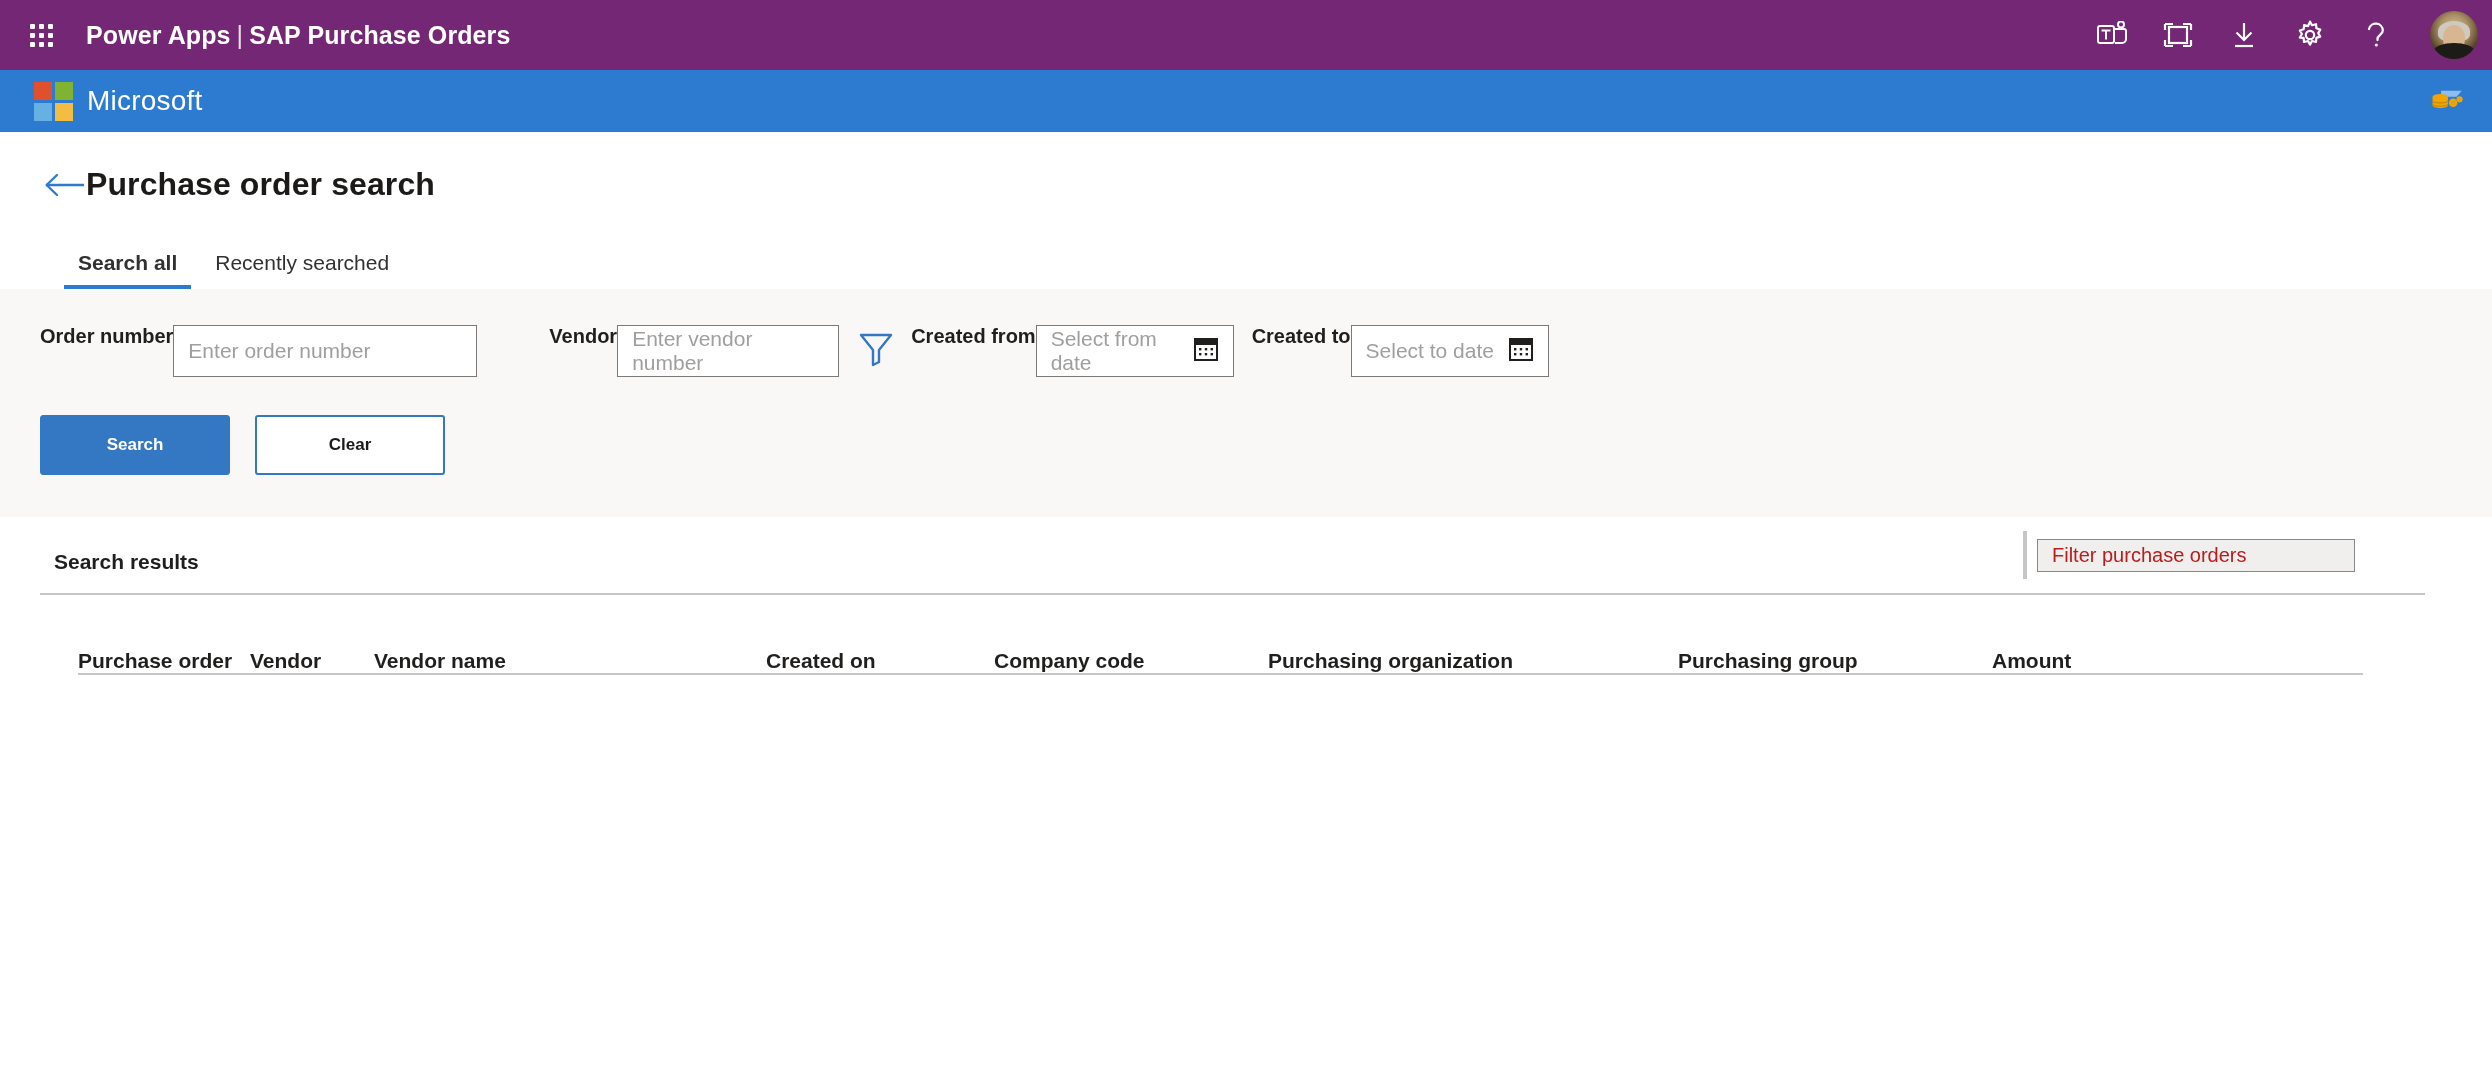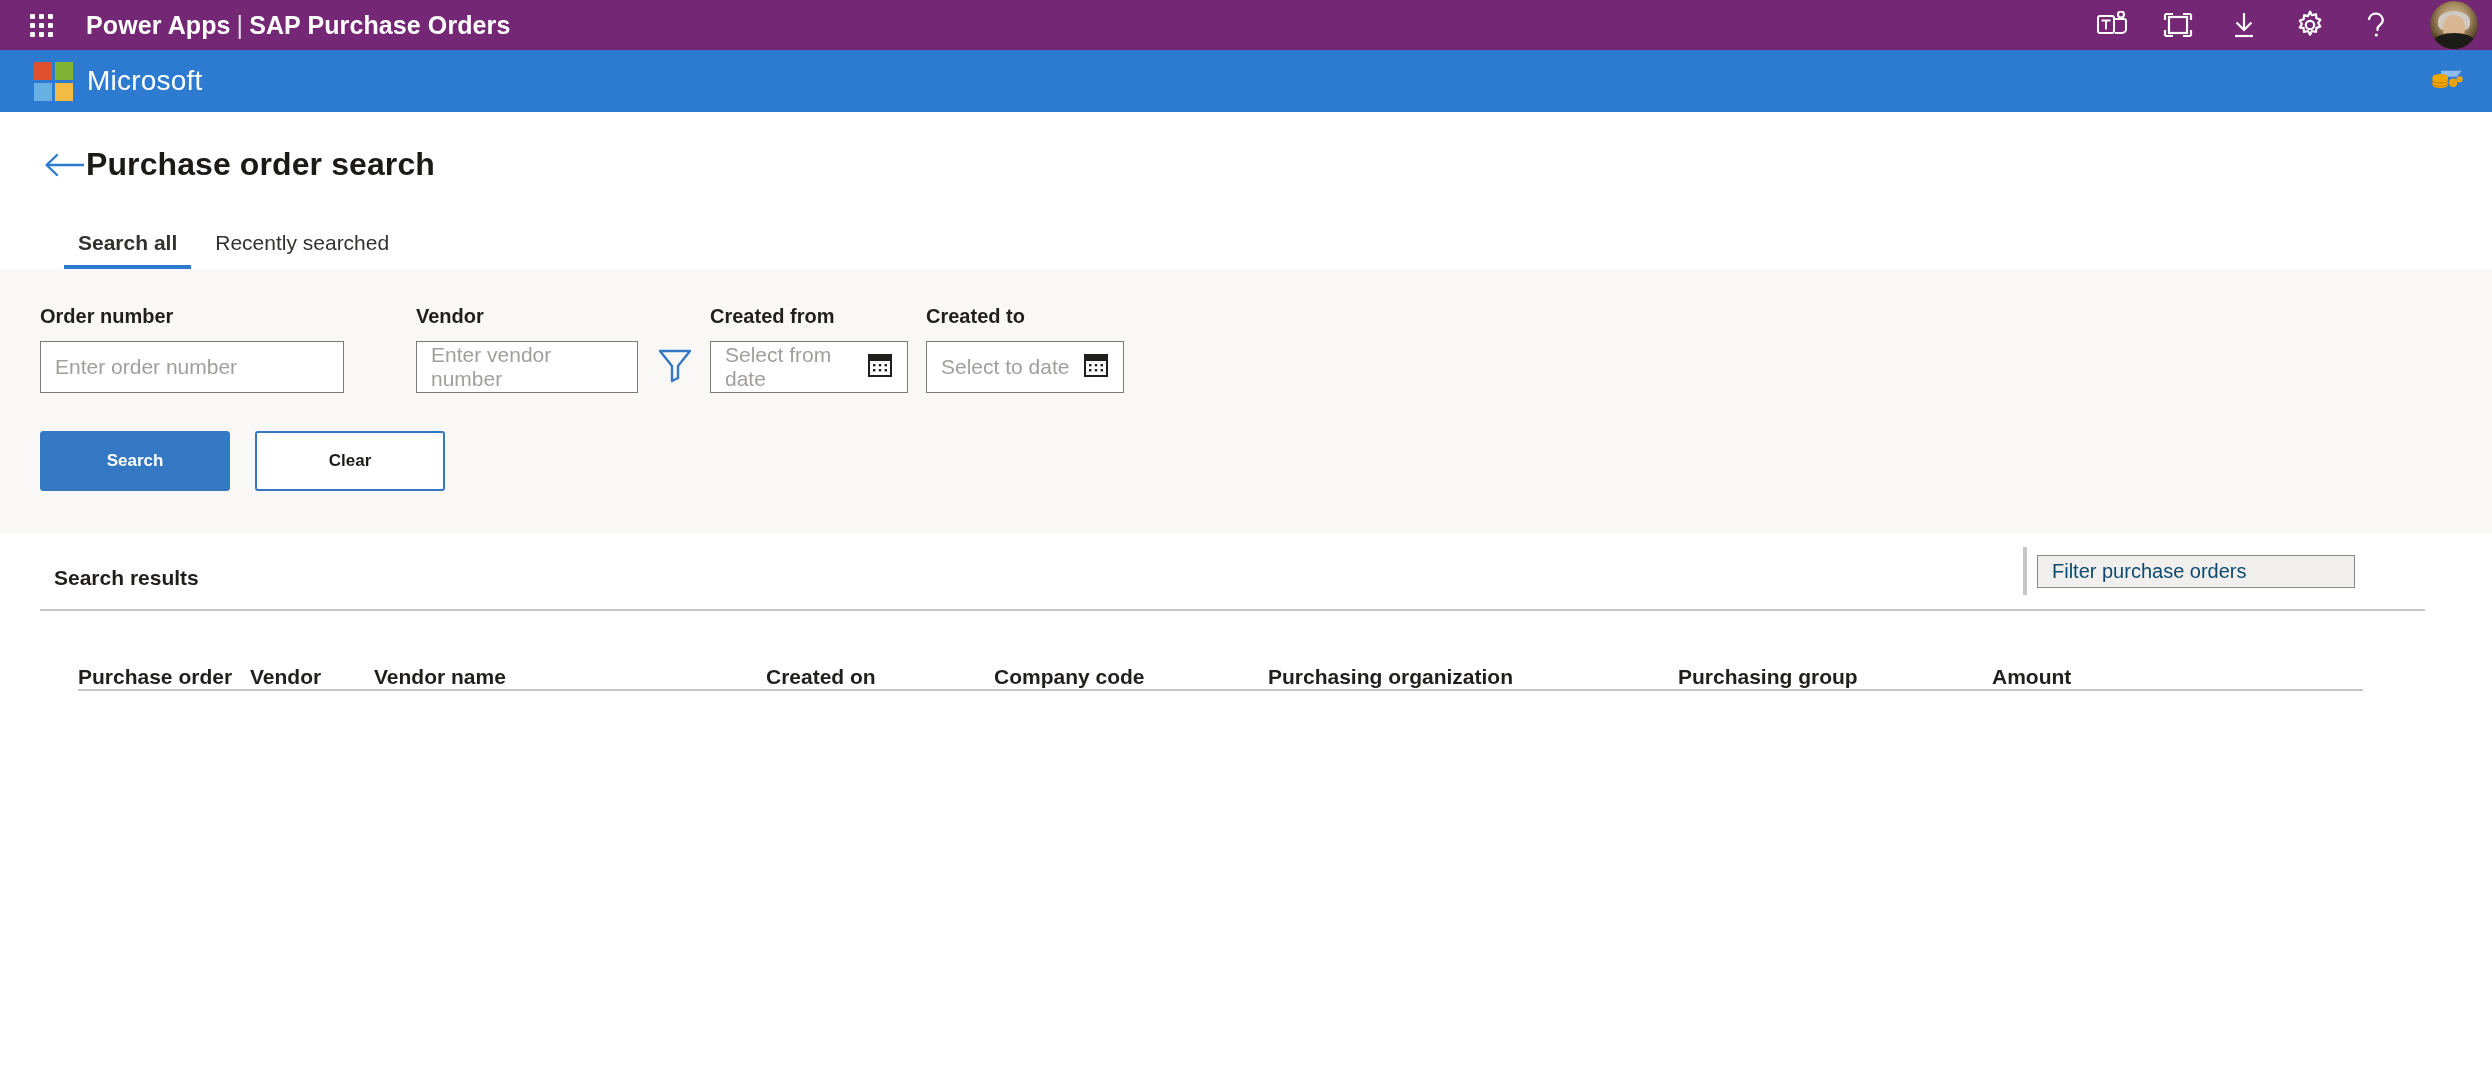--- a/index.html
+++ b/index.html
@@ -5,21 +5,21 @@
   * { box-sizing: border-box; margin: 0; padding: 0; }
   html, body {
     width: 2492px; height: 1080px;
     background: #ffffff;
     font-family: "Liberation Sans", sans-serif;
     overflow: hidden;
   }
 
   
   .suite-bar {
-    height: 50px;
+    height: 70px;
     background: #742774;
     display: flex;
     align-items: center;
     padding: 0 0 0 18px;
     position: relative;
   }
   .waffle {
     width: 46px; height: 46px;
     display: flex; align-items: center; justify-content: center;
     cursor: pointer;
@@ -133,21 +133,21 @@
     position: absolute; left: 0; right: 0; bottom: 0;
     height: 4px; background: #2d7bd0;
   }
 
   
   .form-area {
     background: #f9f8f7;
     padding: 36px 0 42px 40px;
   }
   .field-row { display: flex; align-items: flex-end; gap: 0; }
-  .field { display: flex; flex-direction: column; }
+  .field { display: flex; }
   .field-label {
     font-size: 20px; font-weight: 700; color: #201f1e;
     margin-bottom: 13px;
   }
   .tbox {
     height: 52px;
     border: 1px solid #7a7a78;
     background: #ffffff;
     display: flex; align-items: center;
     padding: 0 14px;
@@ -195,21 +195,21 @@
   }
   .results-title { font-size: 21px; font-weight: 700; color: #201f1e; margin-top: 13px; }
   .filter-wrap { display: flex; align-items: center; height: 100%; }
   .vsep { width: 4px; height: 48px; background: #c8c6c4; margin-right: 10px; }
   .filter-box {
     width: 318px; height: 33px;
     border: 1px solid #8a8886;
     background: #f0efee;
     display: flex; align-items: center;
     padding: 0 14px;
-    font-size: 20px; color: #0c4a6e;
+    font-size: 20px; color: #b91c1c;
     margin-right: 70px;
     cursor: text;
   }
   .thead {
     display: flex;
     align-items: flex-end;
     height: 80px;
     border-bottom: 2px solid #c8c6c4;
     margin: 0 62px 0 38px;
   }

